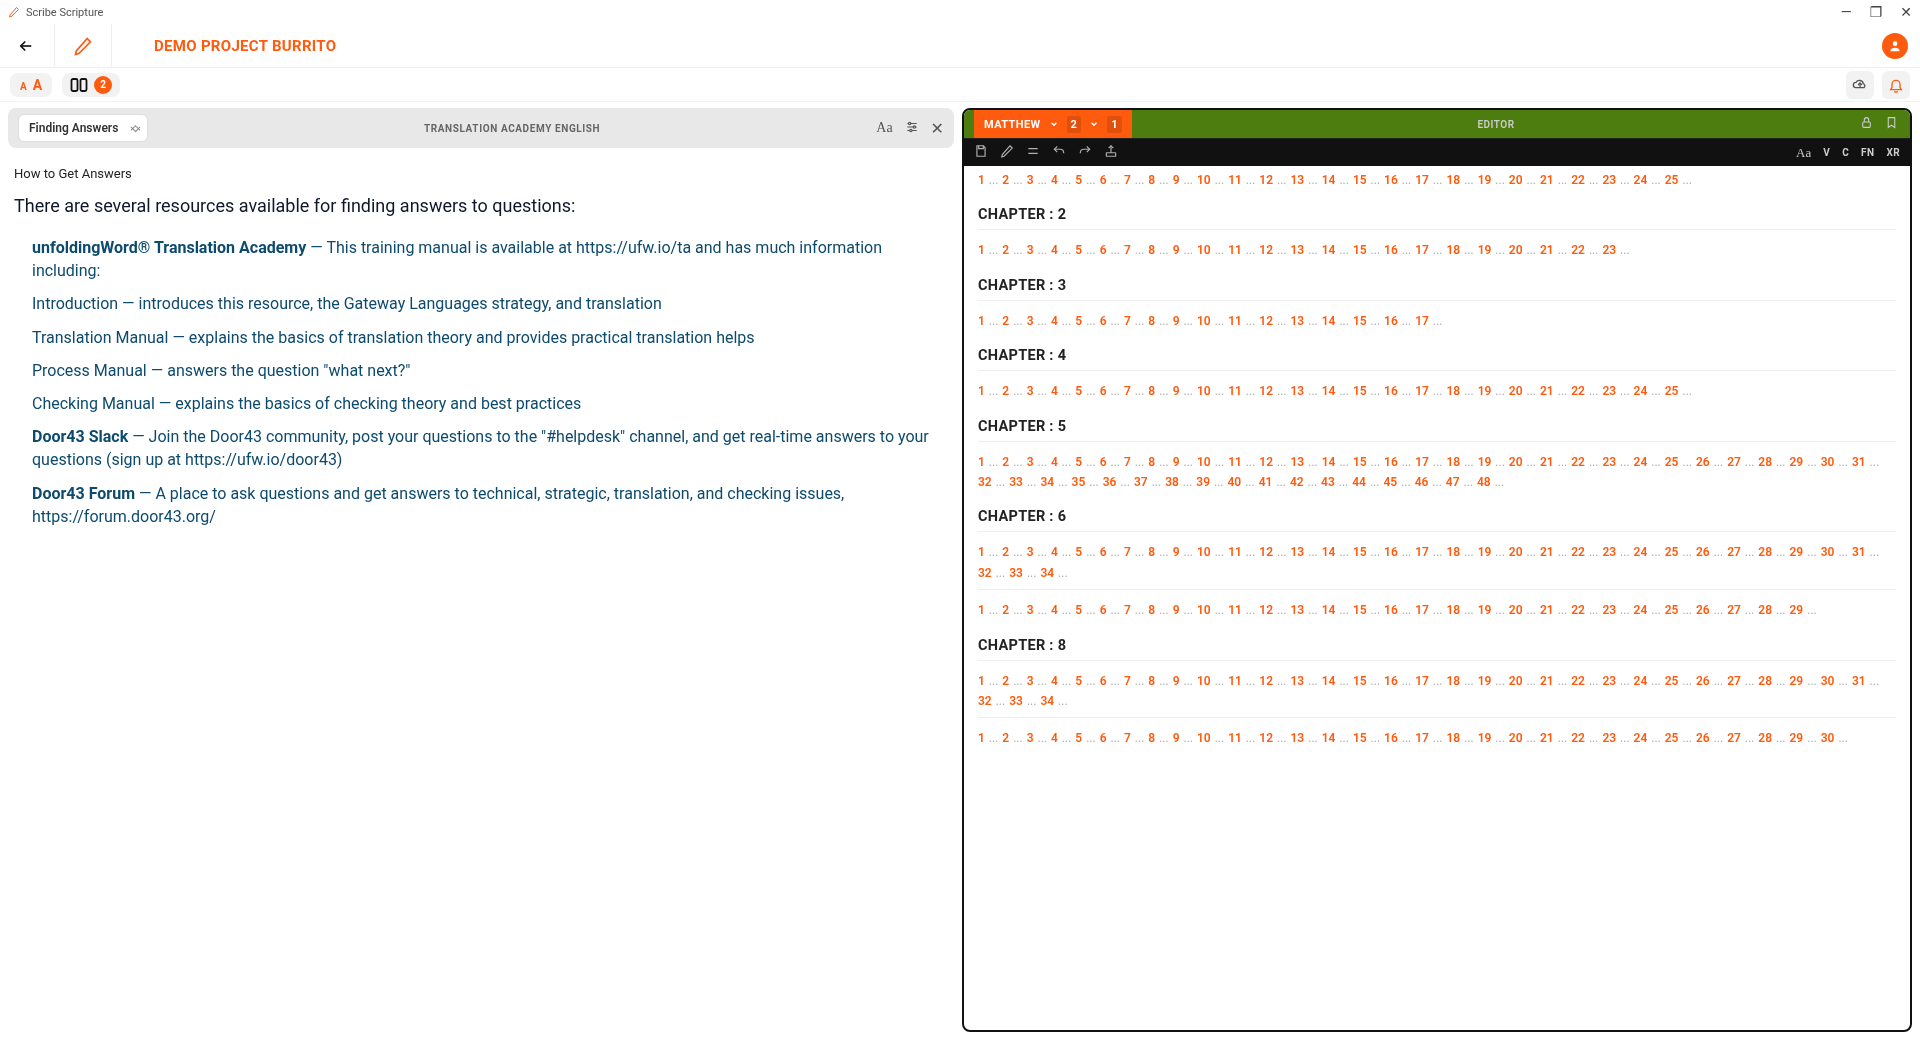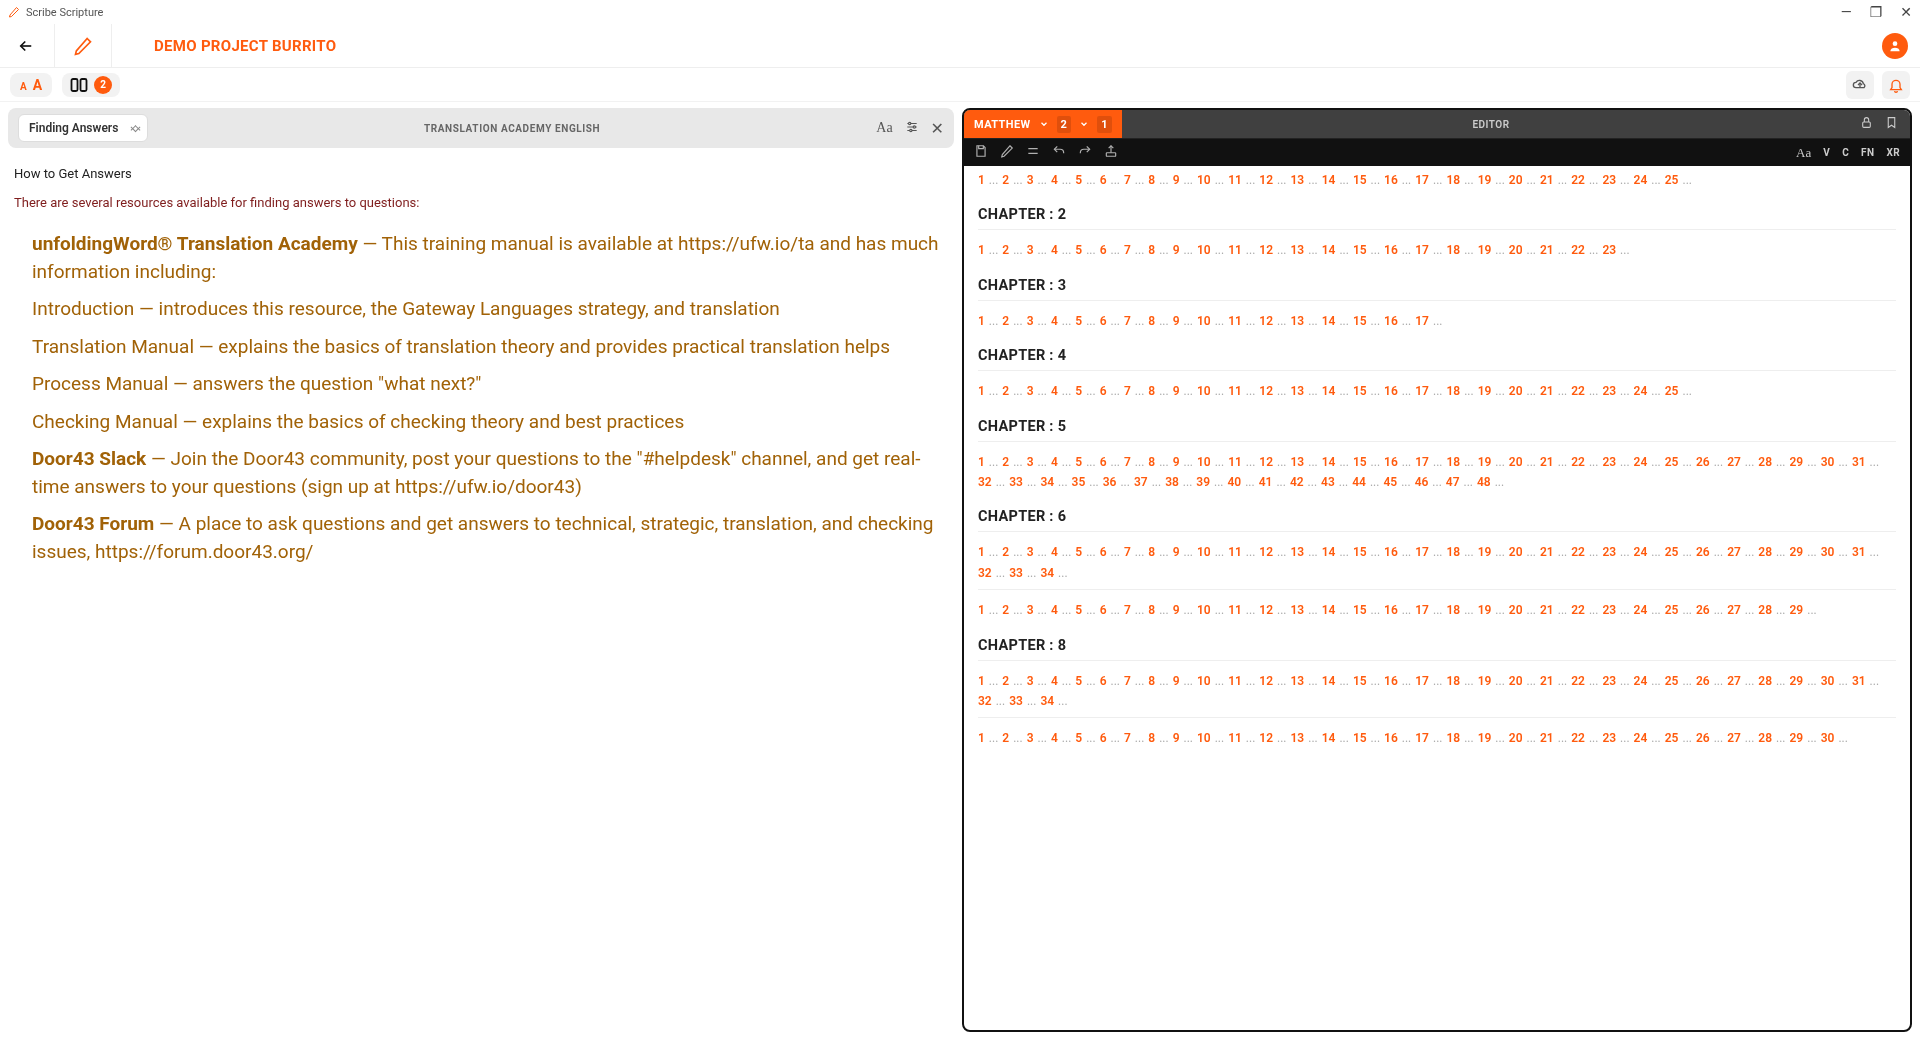--- a/index.html
+++ b/index.html
@@ -35,28 +35,28 @@
 .left-head { background: #e8e8e8; border-radius: 8px; height: 40px; display: flex; align-items: center; padding: 0 10px; gap: 10px; }
 .dropdown { background: #fff; border: 1px solid #ddd; border-radius: 6px; height: 28px; padding: 0 24px 0 10px; display: flex; align-items: center; font-size: 12px; font-weight: 600; color: #333; position: relative; min-width: 130px; }
 .dropdown::after { content: ""; position: absolute; right: 8px; top: 50%; width: 6px; height: 6px; border-right: 1px solid #888; border-bottom: 1px solid #888; transform: translateY(-60%) rotate(45deg); }
 .dropdown::before { content: ""; position: absolute; right: 8px; top: 50%; width: 6px; height: 6px; border-right: 1px solid #888; border-bottom: 1px solid #888; transform: translateY(-20%) rotate(-135deg); }
 .left-head .title { flex: 1; text-align: center; font-size: 10px; letter-spacing: .6px; font-weight: 700; color: #666; }
 .left-head .icons { display: flex; gap: 12px; color: #555; font-size: 14px; align-items: center; }
 .left-head .close { font-size: 16px; color: #555; }
 
 .left-body { padding: 18px 6px 6px 6px; overflow: auto; }
 .left-body h2 { font-size: 13px; font-weight: 400; color: #222; margin-bottom: 14px; }
-.left-body p.intro { font-size: 13px; color: #7f1d1d; margin-bottom: 20px; }
+.left-body p.intro { font-size: 18px; color: #0f172a; margin-bottom: 20px; }
 .left-body ul { list-style: none; padding-left: 18px; }
-.left-body li { font-size: 19px; color: #a16207; margin-bottom: 10px; line-height: 1.45; }
+.left-body li { font-size: 16px; color: #0c4a6e; margin-bottom: 10px; line-height: 1.45; }
 .left-body li b { font-weight: 700; }
 
 
 .panel.right { border: 2px solid #111; overflow: hidden; }
-.right-head1 { background: #404040; height: 28px; display: flex; align-items: center; color: #fff; font-size: 11px; }
+.right-head1 { background: #4d7c0f; height: 28px; display: flex; align-items: center; color: #fff; font-size: 11px; padding-left: 10px; }
 .book-sel { background: #ff5b0e; height: 100%; display: flex; align-items: center; padding: 0 10px; gap: 8px; font-weight: 700; letter-spacing: .4px; }
 .book-sel .chev { display: inline-flex; }
 .book-sel .num { background: rgba(0,0,0,.12); padding: 2px 4px; border-radius: 2px; font-weight: 700; }
 .right-head1 .ed-title { flex: 1; text-align: center; font-size: 10px; letter-spacing: .5px; color: #ccc; font-weight: 600; }
 .right-head1 .hicons { display: flex; gap: 12px; padding-right: 12px; color: #ccc; }
 .right-head2 { background: #111; height: 28px; display: flex; align-items: center; color: #ccc; padding: 0 10px; gap: 12px; font-size: 12px; border-top: 1px solid #222; }
 .right-head2 .r2spacer { flex: 1; }
 .right-head2 .tok { font-size: 10px; font-weight: 700; letter-spacing: .4px; }
 .right-head2 svg { opacity: .85; }
 

